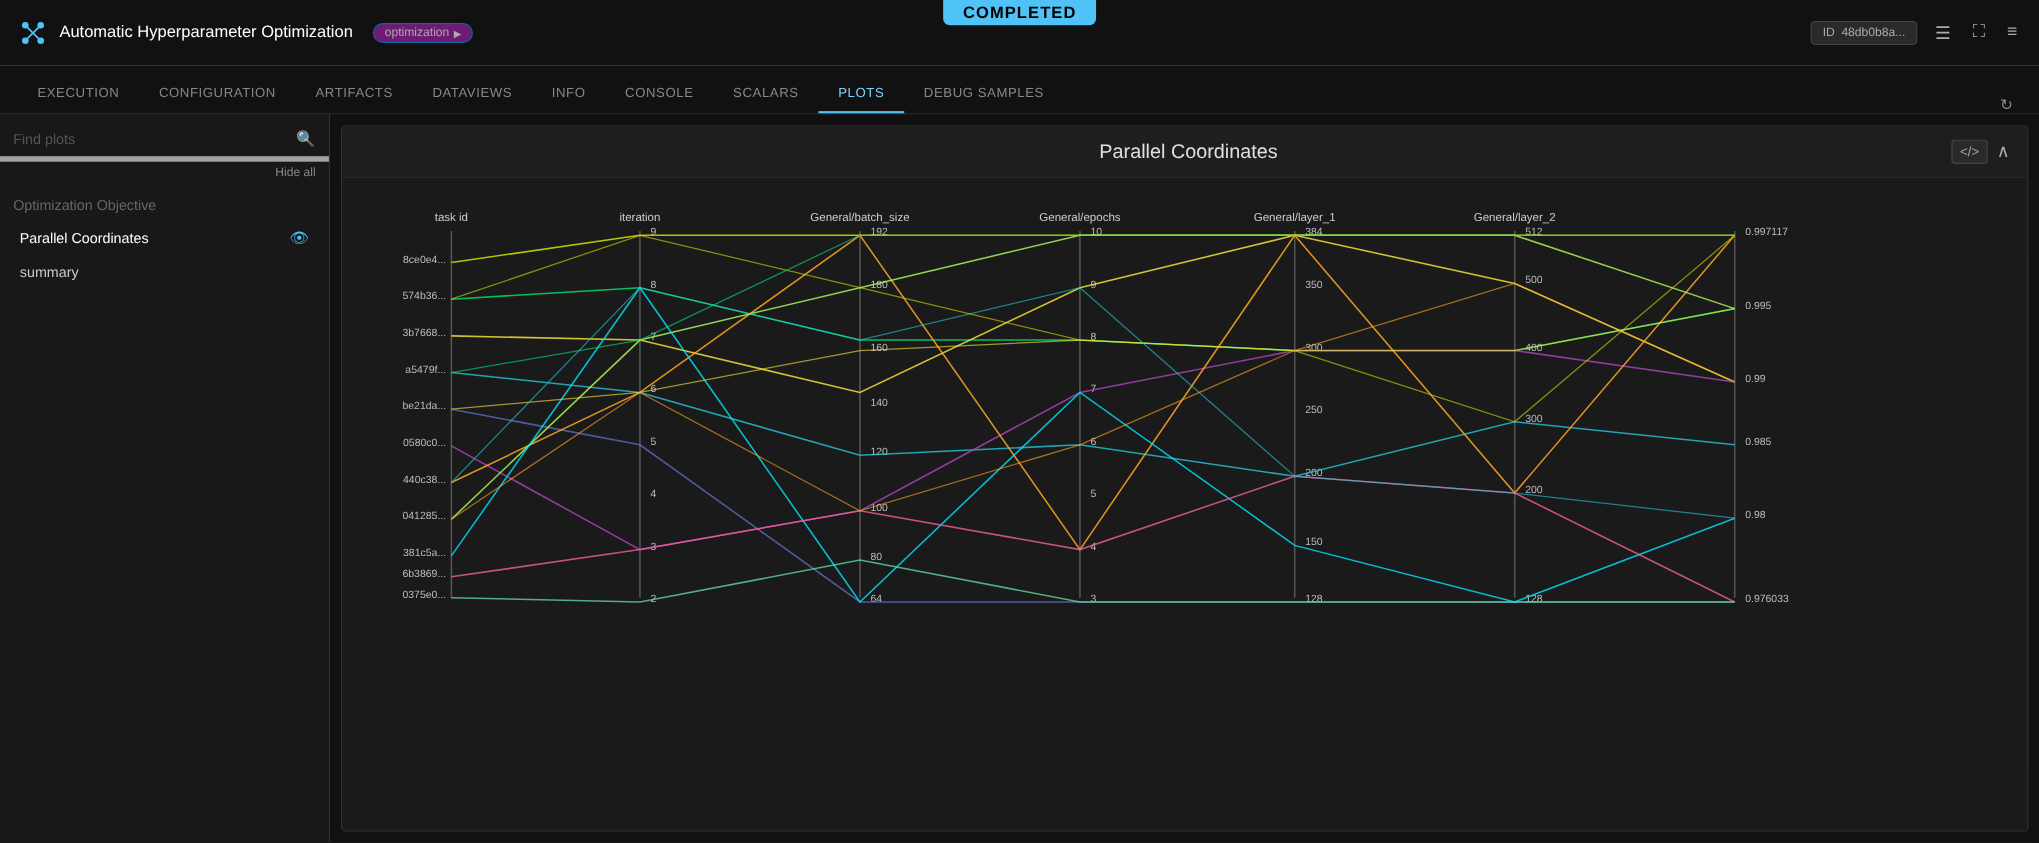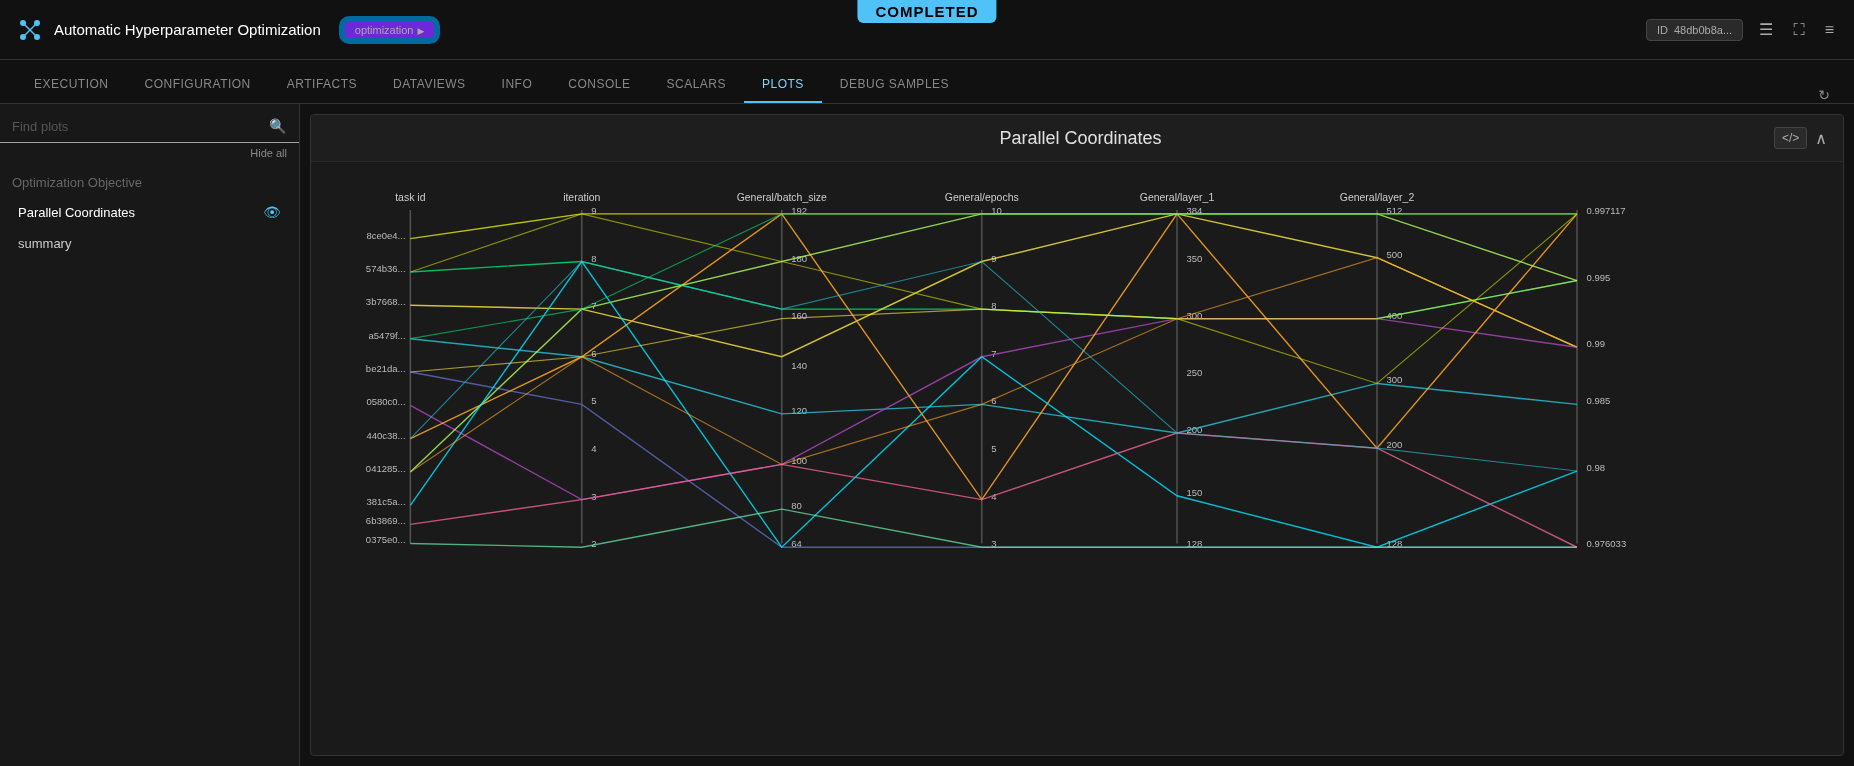--- a/index.html
+++ b/index.html
@@ -40,27 +40,27 @@
     .logo-icon {
       width: 28px;
       height: 28px;
     }
     .header-title {
       font-size: 15px;
       font-weight: 500;
       color: #fff;
     }
     .tag-badge {
-      background: #6d28d9;
+      background: #701a75;
       color: #aaa;
       border-radius: 10px;
       padding: 2px 10px;
       font-size: 11px;
       margin-left: 8px;
-      border: 6px solid #0369a1;
+      border: 1px solid #0369a1;
       display: flex;
       align-items: flex-end;
       gap: 4px;
     }
     .header-actions {
       display: flex;
       align-items: center;
       gap: 12px;
     }
     .id-badge {
@@ -127,21 +127,21 @@
       border-right: 1px solid #333;
       display: flex;
       flex-direction: column;
       padding: 0;
     }
     .sidebar-search {
       padding: 14px 12px 8px 12px;
       display: flex;
       align-items: center;
       gap: 8px;
-      border-bottom: 1px solid #a3a3a3;
+      border-bottom: 5px solid #a3a3a3;
     }
     .sidebar-search input {
       background: none;
       border: none;
       outline: none;
       color: #888;
       font-size: 13px;
       flex: 1;
     }
     .sidebar-search input::placeholder { color: #555; }

